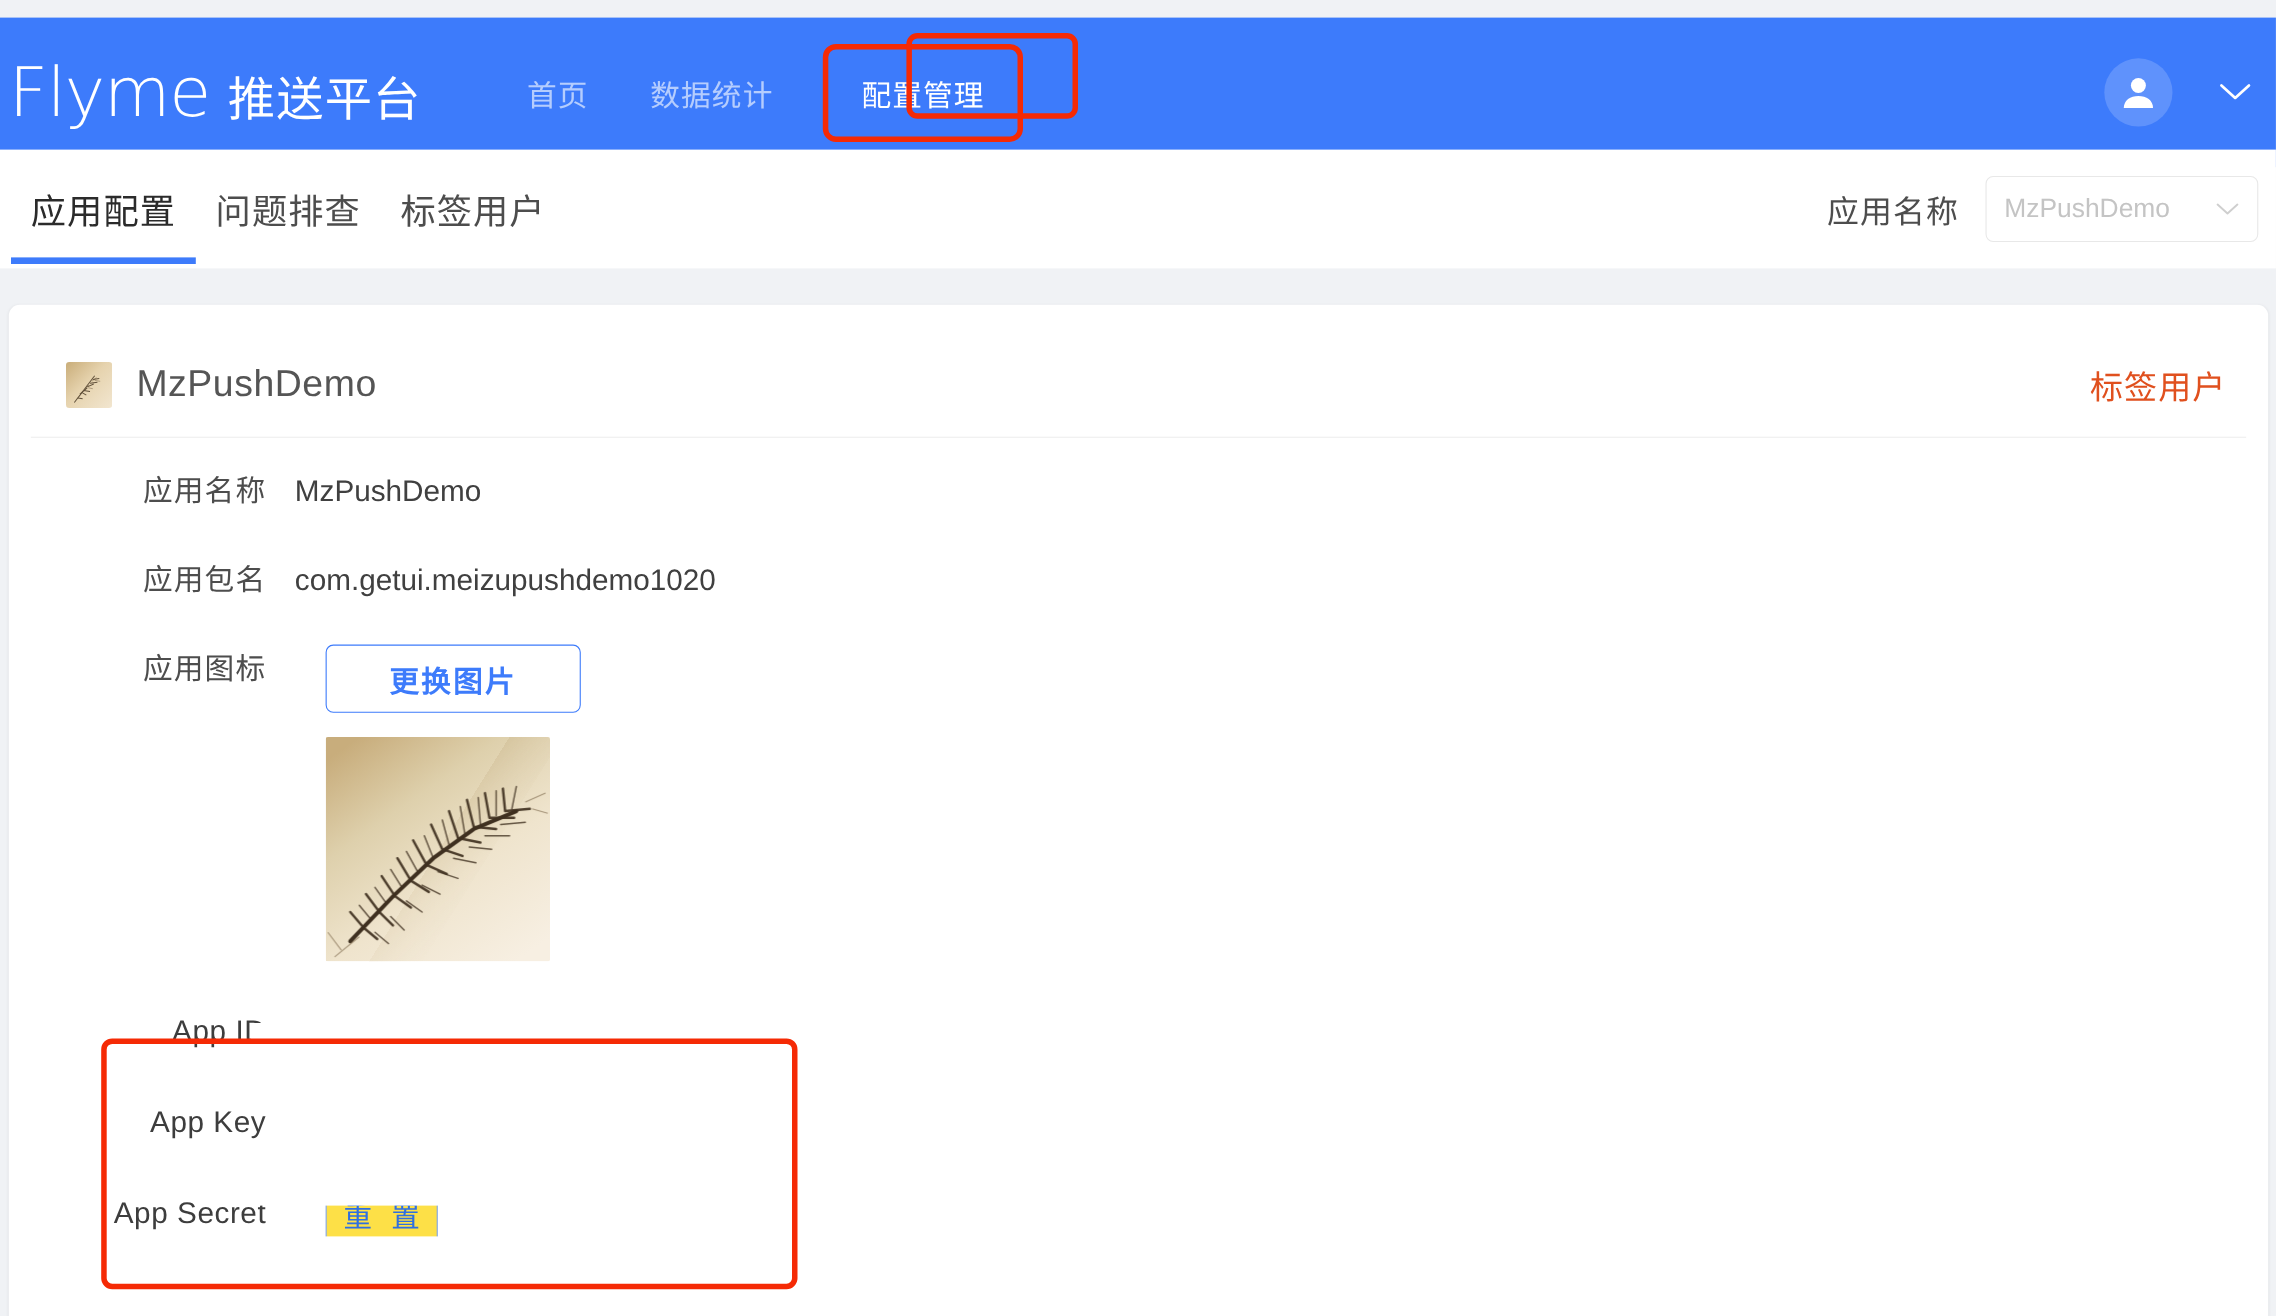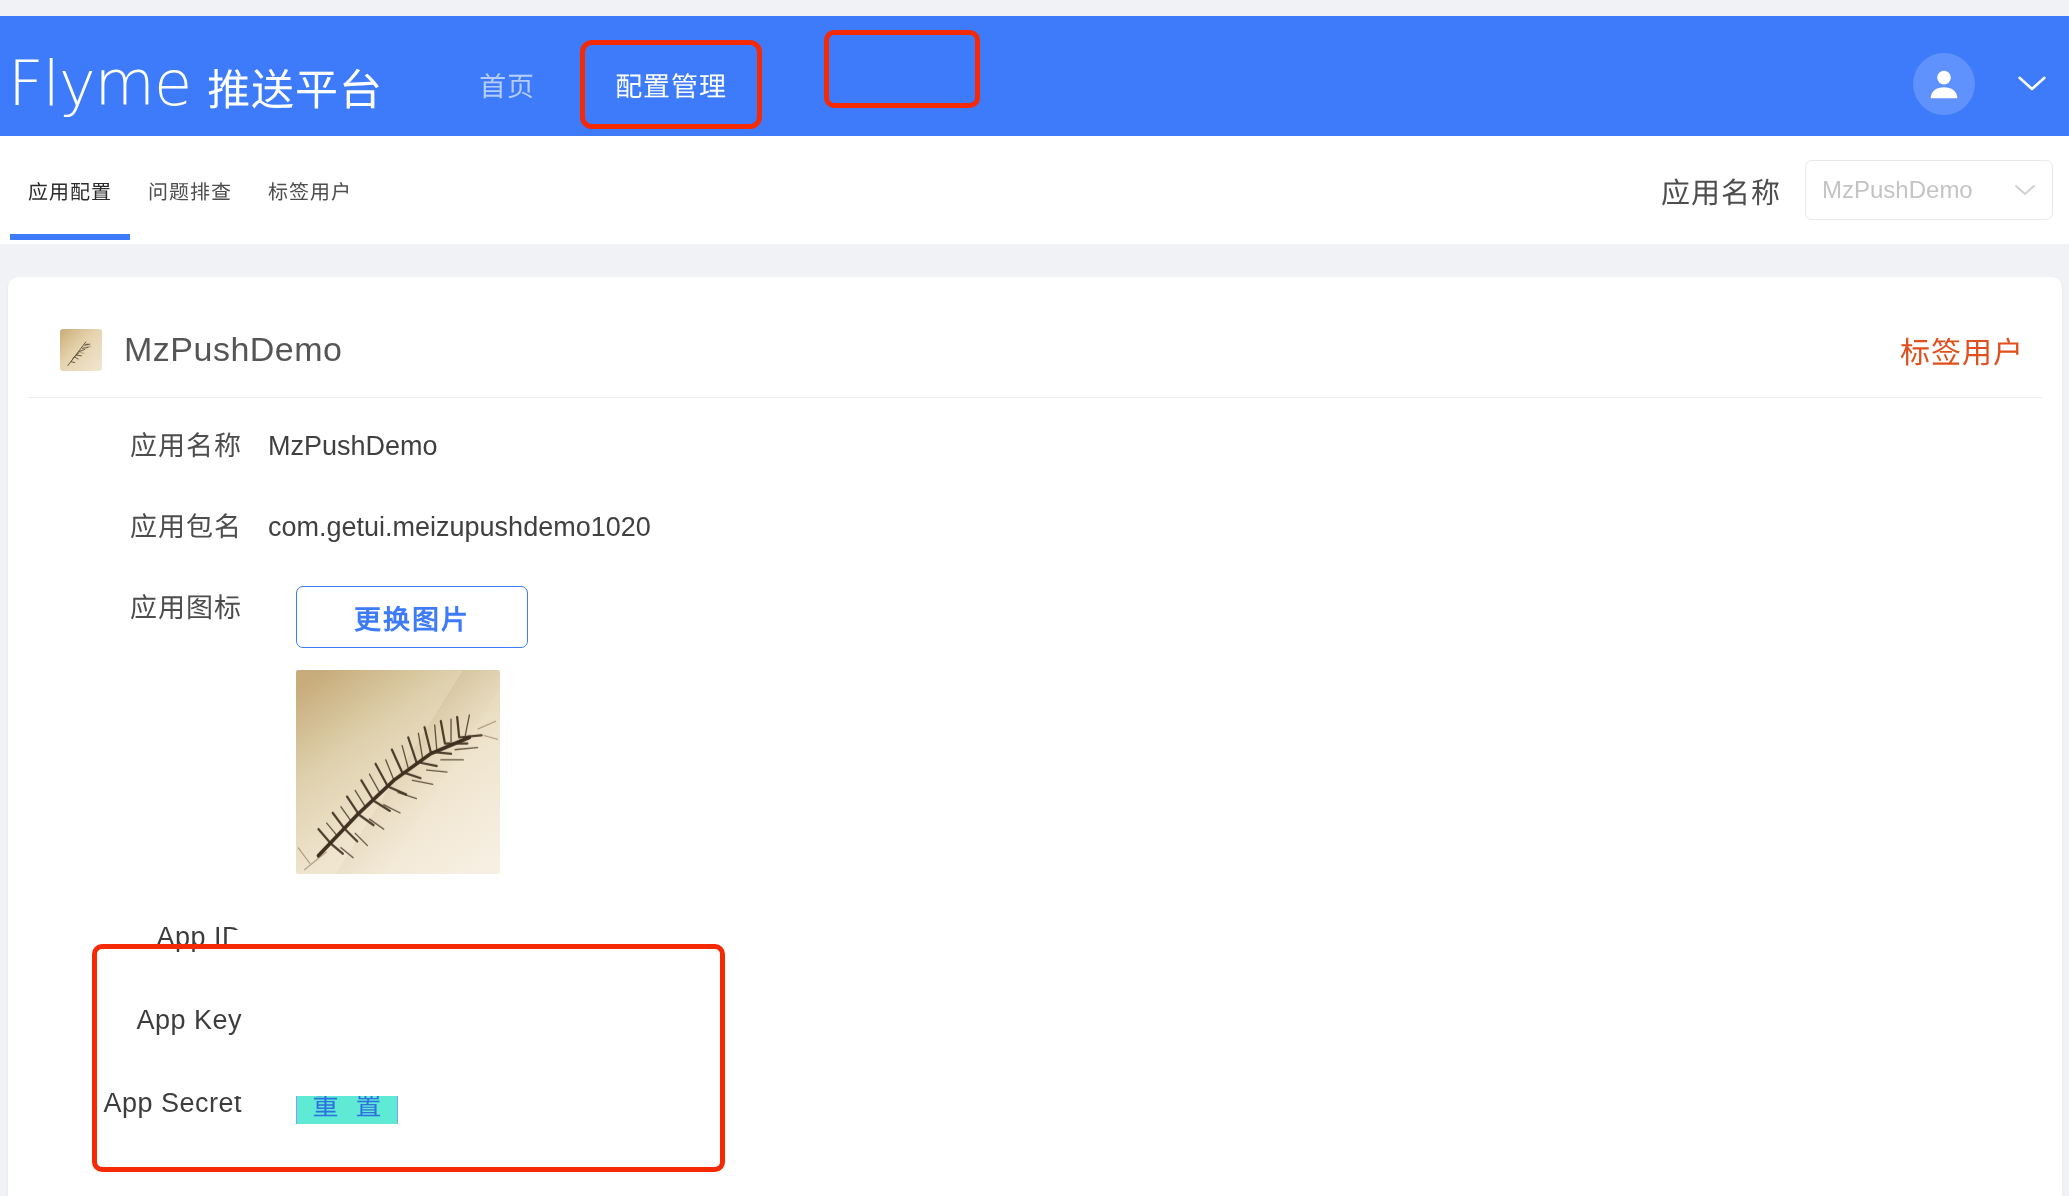--- a/index.html
+++ b/index.html
@@ -79,21 +79,21 @@
   
   .tabbar {
     position: absolute; left: 0; top: 136px;
     width: 2069px; height: 108px;
     background: #ffffff;
     display: flex; align-items: center;
   }
   .tabs { display: flex; align-items: center; height: 100%; margin-left: 10px; }
   .tab {
     position: relative;
-    font-size: 20px;
+    font-size: 32px;
     color: #4d4d4d;
     padding: 0 18px;
     height: 100%;
     display: flex; align-items: center;
     cursor: pointer;
     letter-spacing: 1px;
   }
   .tab.active { color: #2b2b2b; }
   .tab.active::after {
     content: ""; position: absolute;
@@ -218,21 +218,21 @@
   }
   .cvalue {
     font-size: 27px; color: #404040;
     letter-spacing: 0.5px;
   }
   .btn-reset {
     margin-left: 28px;
     width: 102px; height: 58px;
     border: 1px solid #7fa4e8;
     border-radius: 5px;
-    background: #5eead4;
+    background: #fde047;
     color: #2f6fe0;
     font-size: 26px;
     display: flex; align-items: center; justify-content: center;
     cursor: pointer;
     letter-spacing: 5px;
     text-indent: 5px;
   }
 
   
   .redact {
@@ -252,20 +252,21 @@
 <body>
 
 <div class="header">
   <div class="logo-wrap">
     <span class="logo-flyme">Flyme</span>
     <span class="logo-sub">推送平台</span>
   </div>
 
   <div class="nav">
     <div class="nav-item">首页</div>
+    <div class="nav-item">数据统计</div>
     <div class="nav-item active annotated">配置管理</div>
   </div>
 
   <div class="header-right">
     <div class="avatar">
       <svg viewBox="0 0 24 24">
         <circle cx="12" cy="8" r="4.3" fill="#ffffff"></circle>
         <path d="M3.6 21c0-4.6 3.8-7 8.4-7s8.4 2.4 8.4 7z" fill="#ffffff"></path>
       </svg>
     </div>

